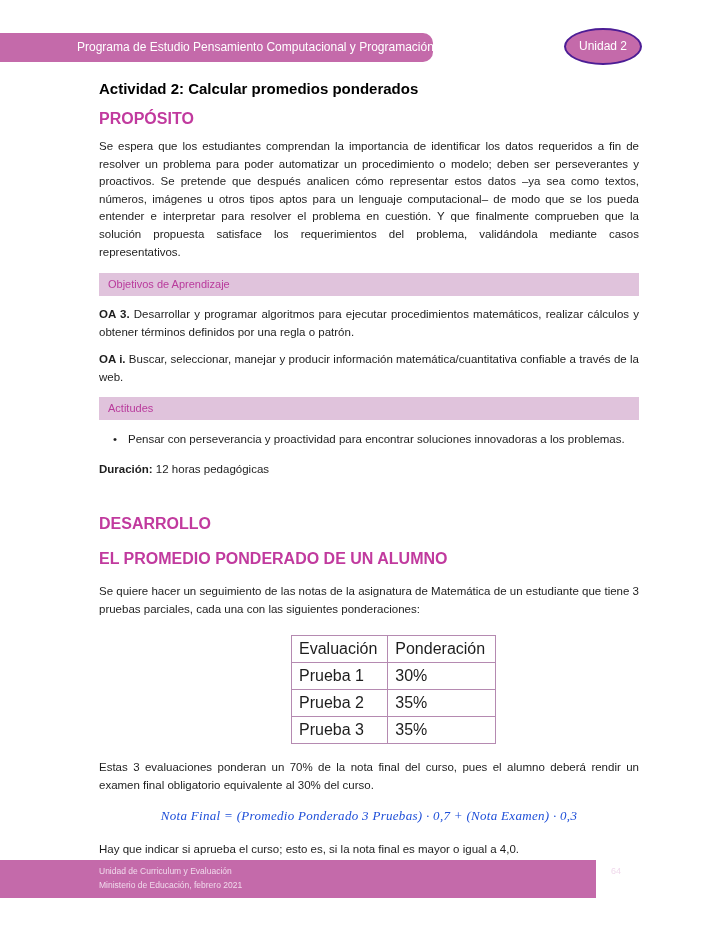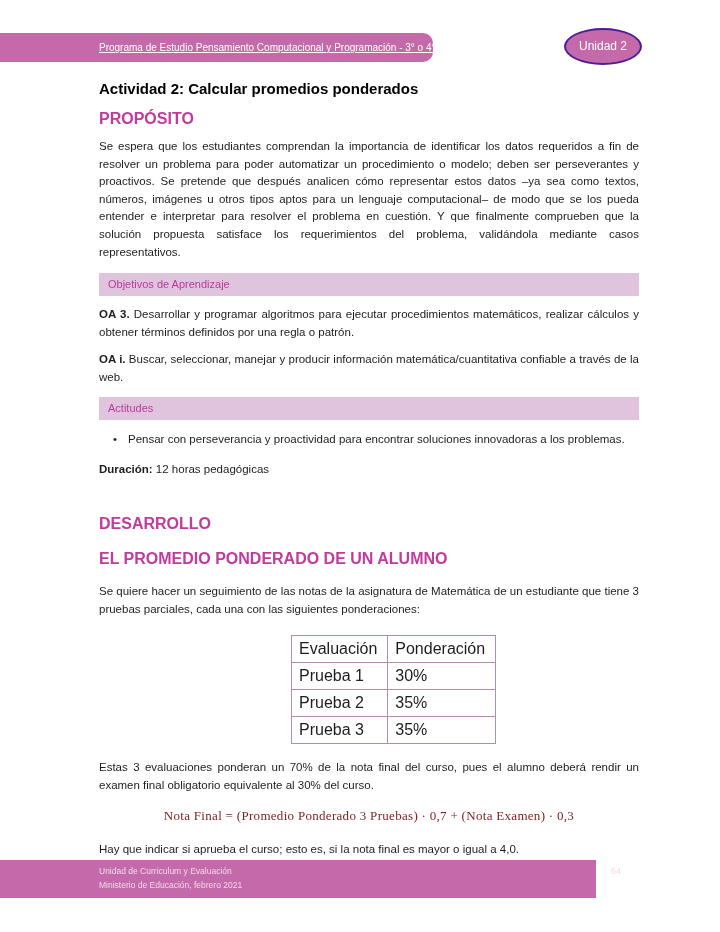--- a/index.html
+++ b/index.html
@@ -14,24 +14,23 @@
 
   
   .header-band {
     position: absolute; top: 33px; left: 0;
     width: 433px; height: 29px;
     background: #c46aaa;
     border-radius: 0 10px 10px 0;
   }
   .header-band span {
     display: block; line-height: 29px;
-    padding-left: 99px;
-    color: #ffffff; font-size: 10px;
+    padding-left: 77px;
+    color: #ffffff; font-size: 12px;
     white-space: nowrap;
-    text-decoration: underline;
   }
   .unit-badge {
     position: absolute; top: 28px; left: 564px;
     width: 78px; height: 37px;
     background: #c46aaa;
     border: 2px solid #4c1d95;
     border-radius: 50%;
     text-align: center;
     color: #ffffff; font-size: 12px;
     line-height: 33px;
@@ -97,23 +96,24 @@
     background: #ffffff;
   }
   .pond-table .col-eval { width: 70px; }
   .pond-table .col-pond { width: 85px; }
 
   .after-table-para { margin-top: 15px; }
 
   .formula {
     margin-top: 13px;
     font-family: "Liberation Serif", serif;
+    font-style: italic;
     font-size: 13px;
     text-align: center;
-    color: #7f1d1d;
+    color: #1d4ed8;
     letter-spacing: 0.3px;
   }
   .closing-para { margin-top: 17px; }
 
   
   .footer-band {
     position: absolute; top: 860px; left: 0;
     width: 596px; height: 38px;
     background: #c46aaa;
   }

